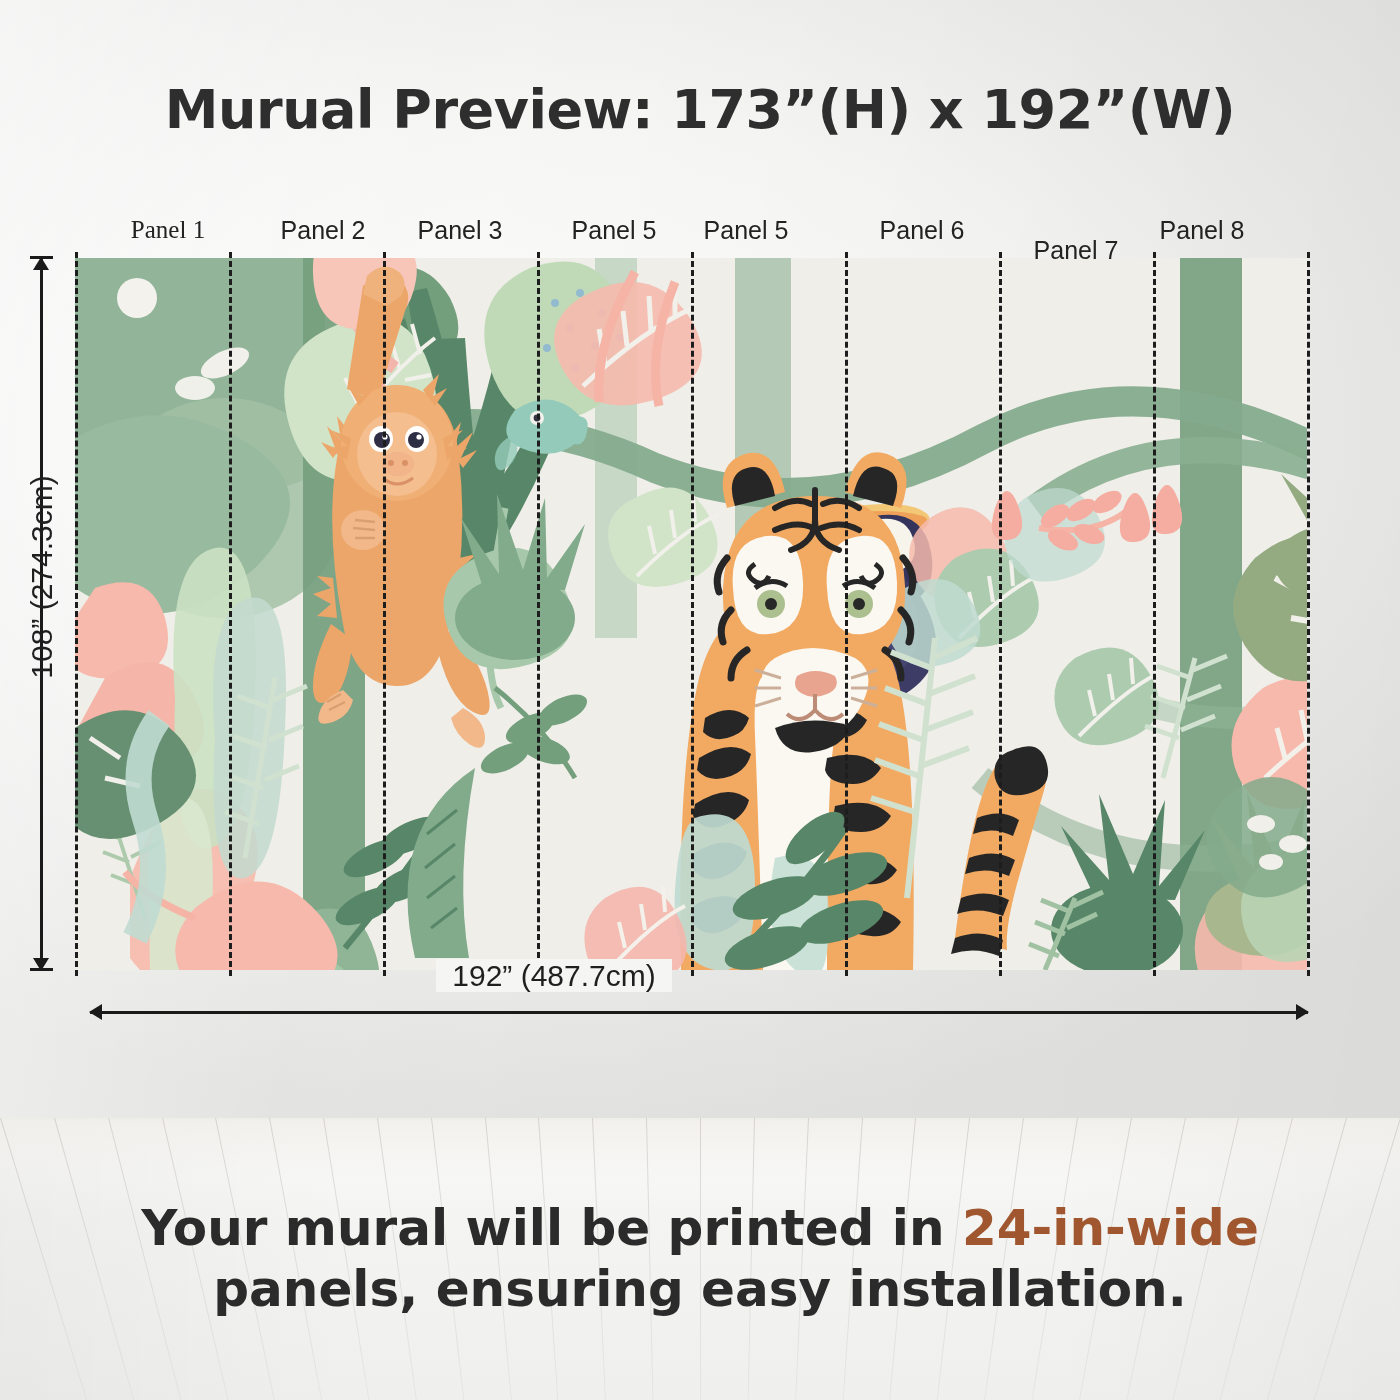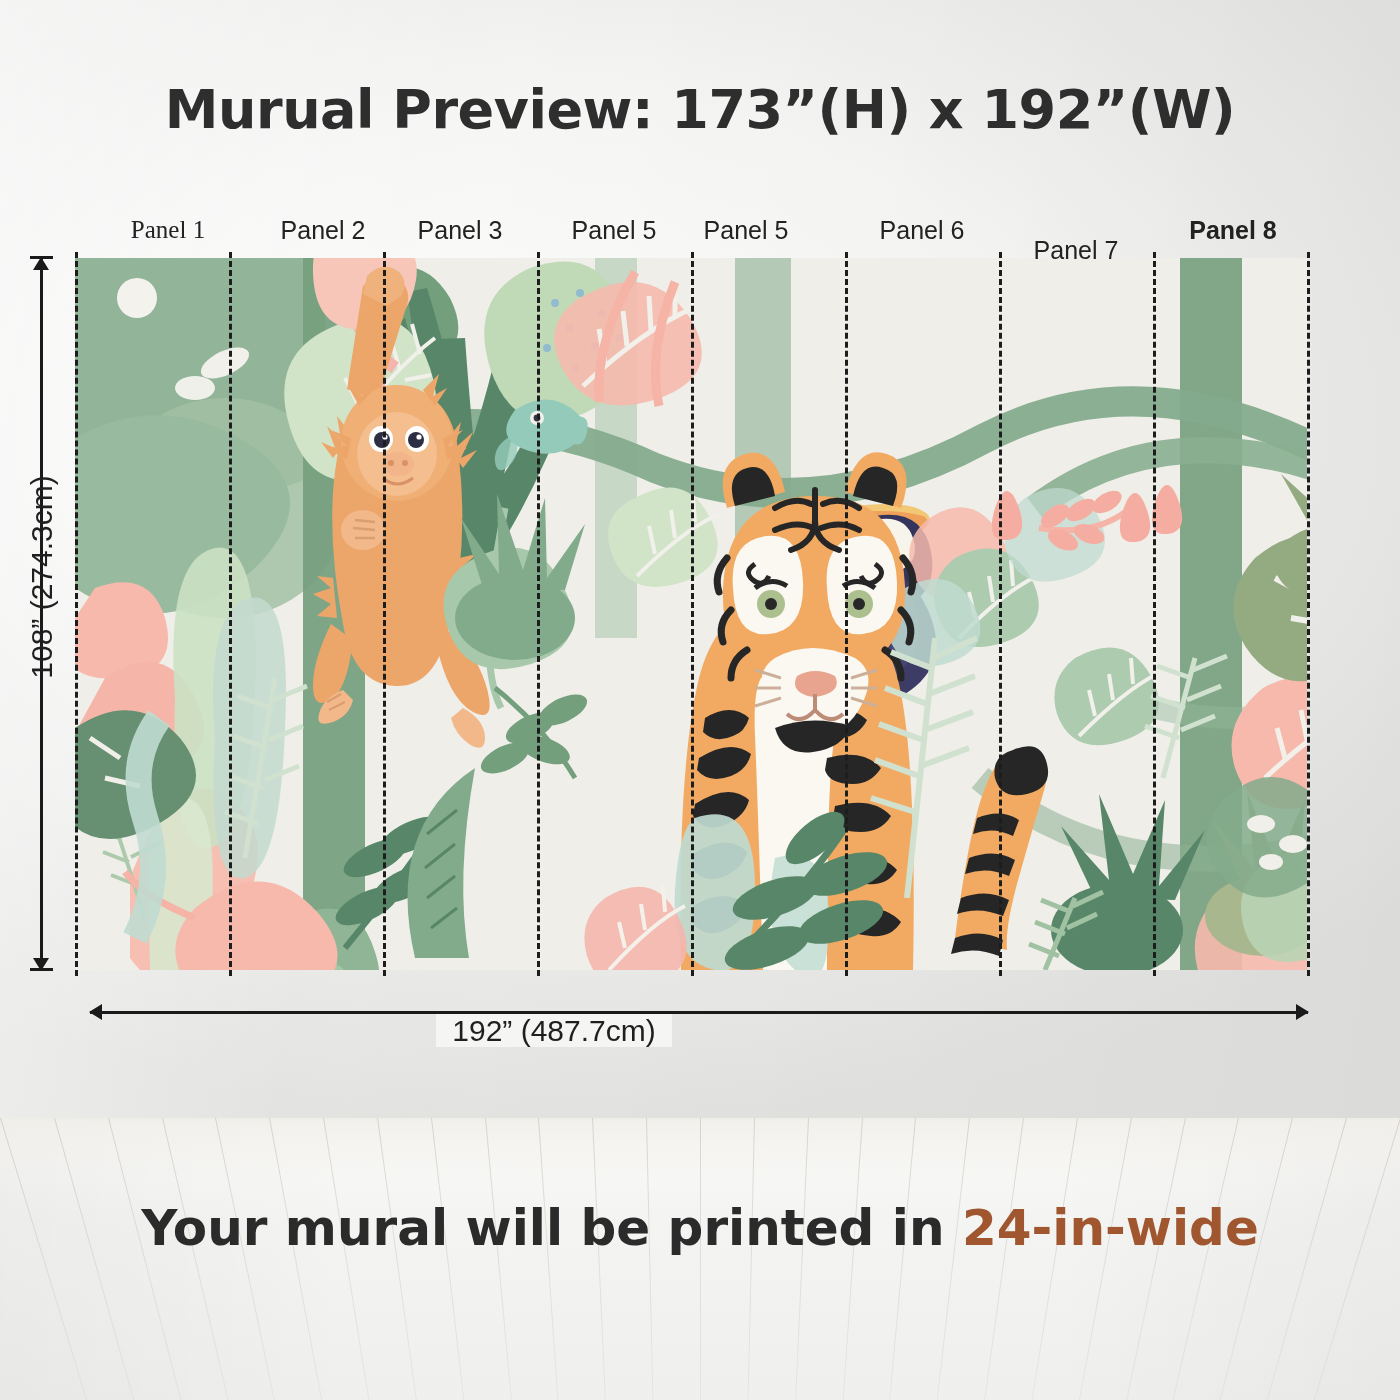--- a/index.html
+++ b/index.html
@@ -90,21 +90,21 @@
   }
 
   #hdim { position:absolute; left:90px; top:1011px; width:1218px; height:3px; background:#1a1a1a; }
   #hdim:before, #hdim:after{
     content:""; position:absolute; top:-7px; height:0; width:0;
     border-top:8px solid transparent; border-bottom:8px solid transparent;
   }
   #hdim:before { left:-1px; border-right:13px solid #1a1a1a; }
   #hdim:after  { right:-1px; border-left:13px solid #1a1a1a; }
   #hlabel {
-    position:absolute; left:0; top:1014px; width:1108px; text-align:center;
+    position:absolute; left:0; top:959px; width:1108px; text-align:center;
     font-size:30px; color:#1f1f1f; background:transparent;
     font-family:"Liberation Sans", sans-serif;
   }
   #hlabel span { background:#f5f5f4; padding:0 16px; }
 
   
   #caption {
     position:absolute; left:0; top:1198px; width:1400px; text-align:center;
     font-size:50px; font-weight:700; line-height:1.22; color:#2b2b2b;
     font-family:"DejaVu Sans", sans-serif;
@@ -505,21 +505,21 @@
   </svg>
 </div>
 
 <div class="panel-label" style="left:91px;font-family:Liberation Serif, serif;">Panel 1</div>
 <div class="panel-label" style="left:246px;">Panel 2</div>
 <div class="panel-label" style="left:383px;">Panel 3</div>
 <div class="panel-label" style="left:537px;">Panel 5</div>
 <div class="panel-label" style="left:669px;">Panel 5</div>
 <div class="panel-label" style="left:845px;">Panel 6</div>
 <div class="panel-label" style="left:999px;margin-top:20px;">Panel 7</div>
-<div class="panel-label" style="left:1156px;font-weight:bold;">Panel 8</div>
+<div class="panel-label" style="left:1125px;">Panel 8</div>
 
 <div class="divider" style="left:75px;"></div>
 <div class="divider" style="left:229px;"></div>
 <div class="divider" style="left:383px;"></div>
 <div class="divider" style="left:537px;"></div>
 <div class="divider" style="left:691px;"></div>
 <div class="divider" style="left:845px;"></div>
 <div class="divider" style="left:999px;"></div>
 <div class="divider" style="left:1153px;"></div>
 <div class="divider" style="left:1307px;"></div>
@@ -559,13 +559,14 @@
     <div class="plank" style="left: 1130.77px; transform: rotate(10.4615deg);"></div>
     <div class="plank" style="left: 1184.62px; transform: rotate(11.7692deg);"></div>
     <div class="plank" style="left: 1238.46px; transform: rotate(13.0769deg);"></div>
     <div class="plank" style="left: 1292.31px; transform: rotate(14.3846deg);"></div>
     <div class="plank" style="left: 1346.15px; transform: rotate(15.6923deg);"></div>
     <div class="plank" style="left: 1400px; transform: rotate(17deg);"></div>
   </div>
 
 <div id="caption">
   <span>Your mural will be printed in </span><span class="accent">24-in-wide</span><br>
+  <span>panels, ensuring easy installation.</span>
 </div>
 
 </body></html>

